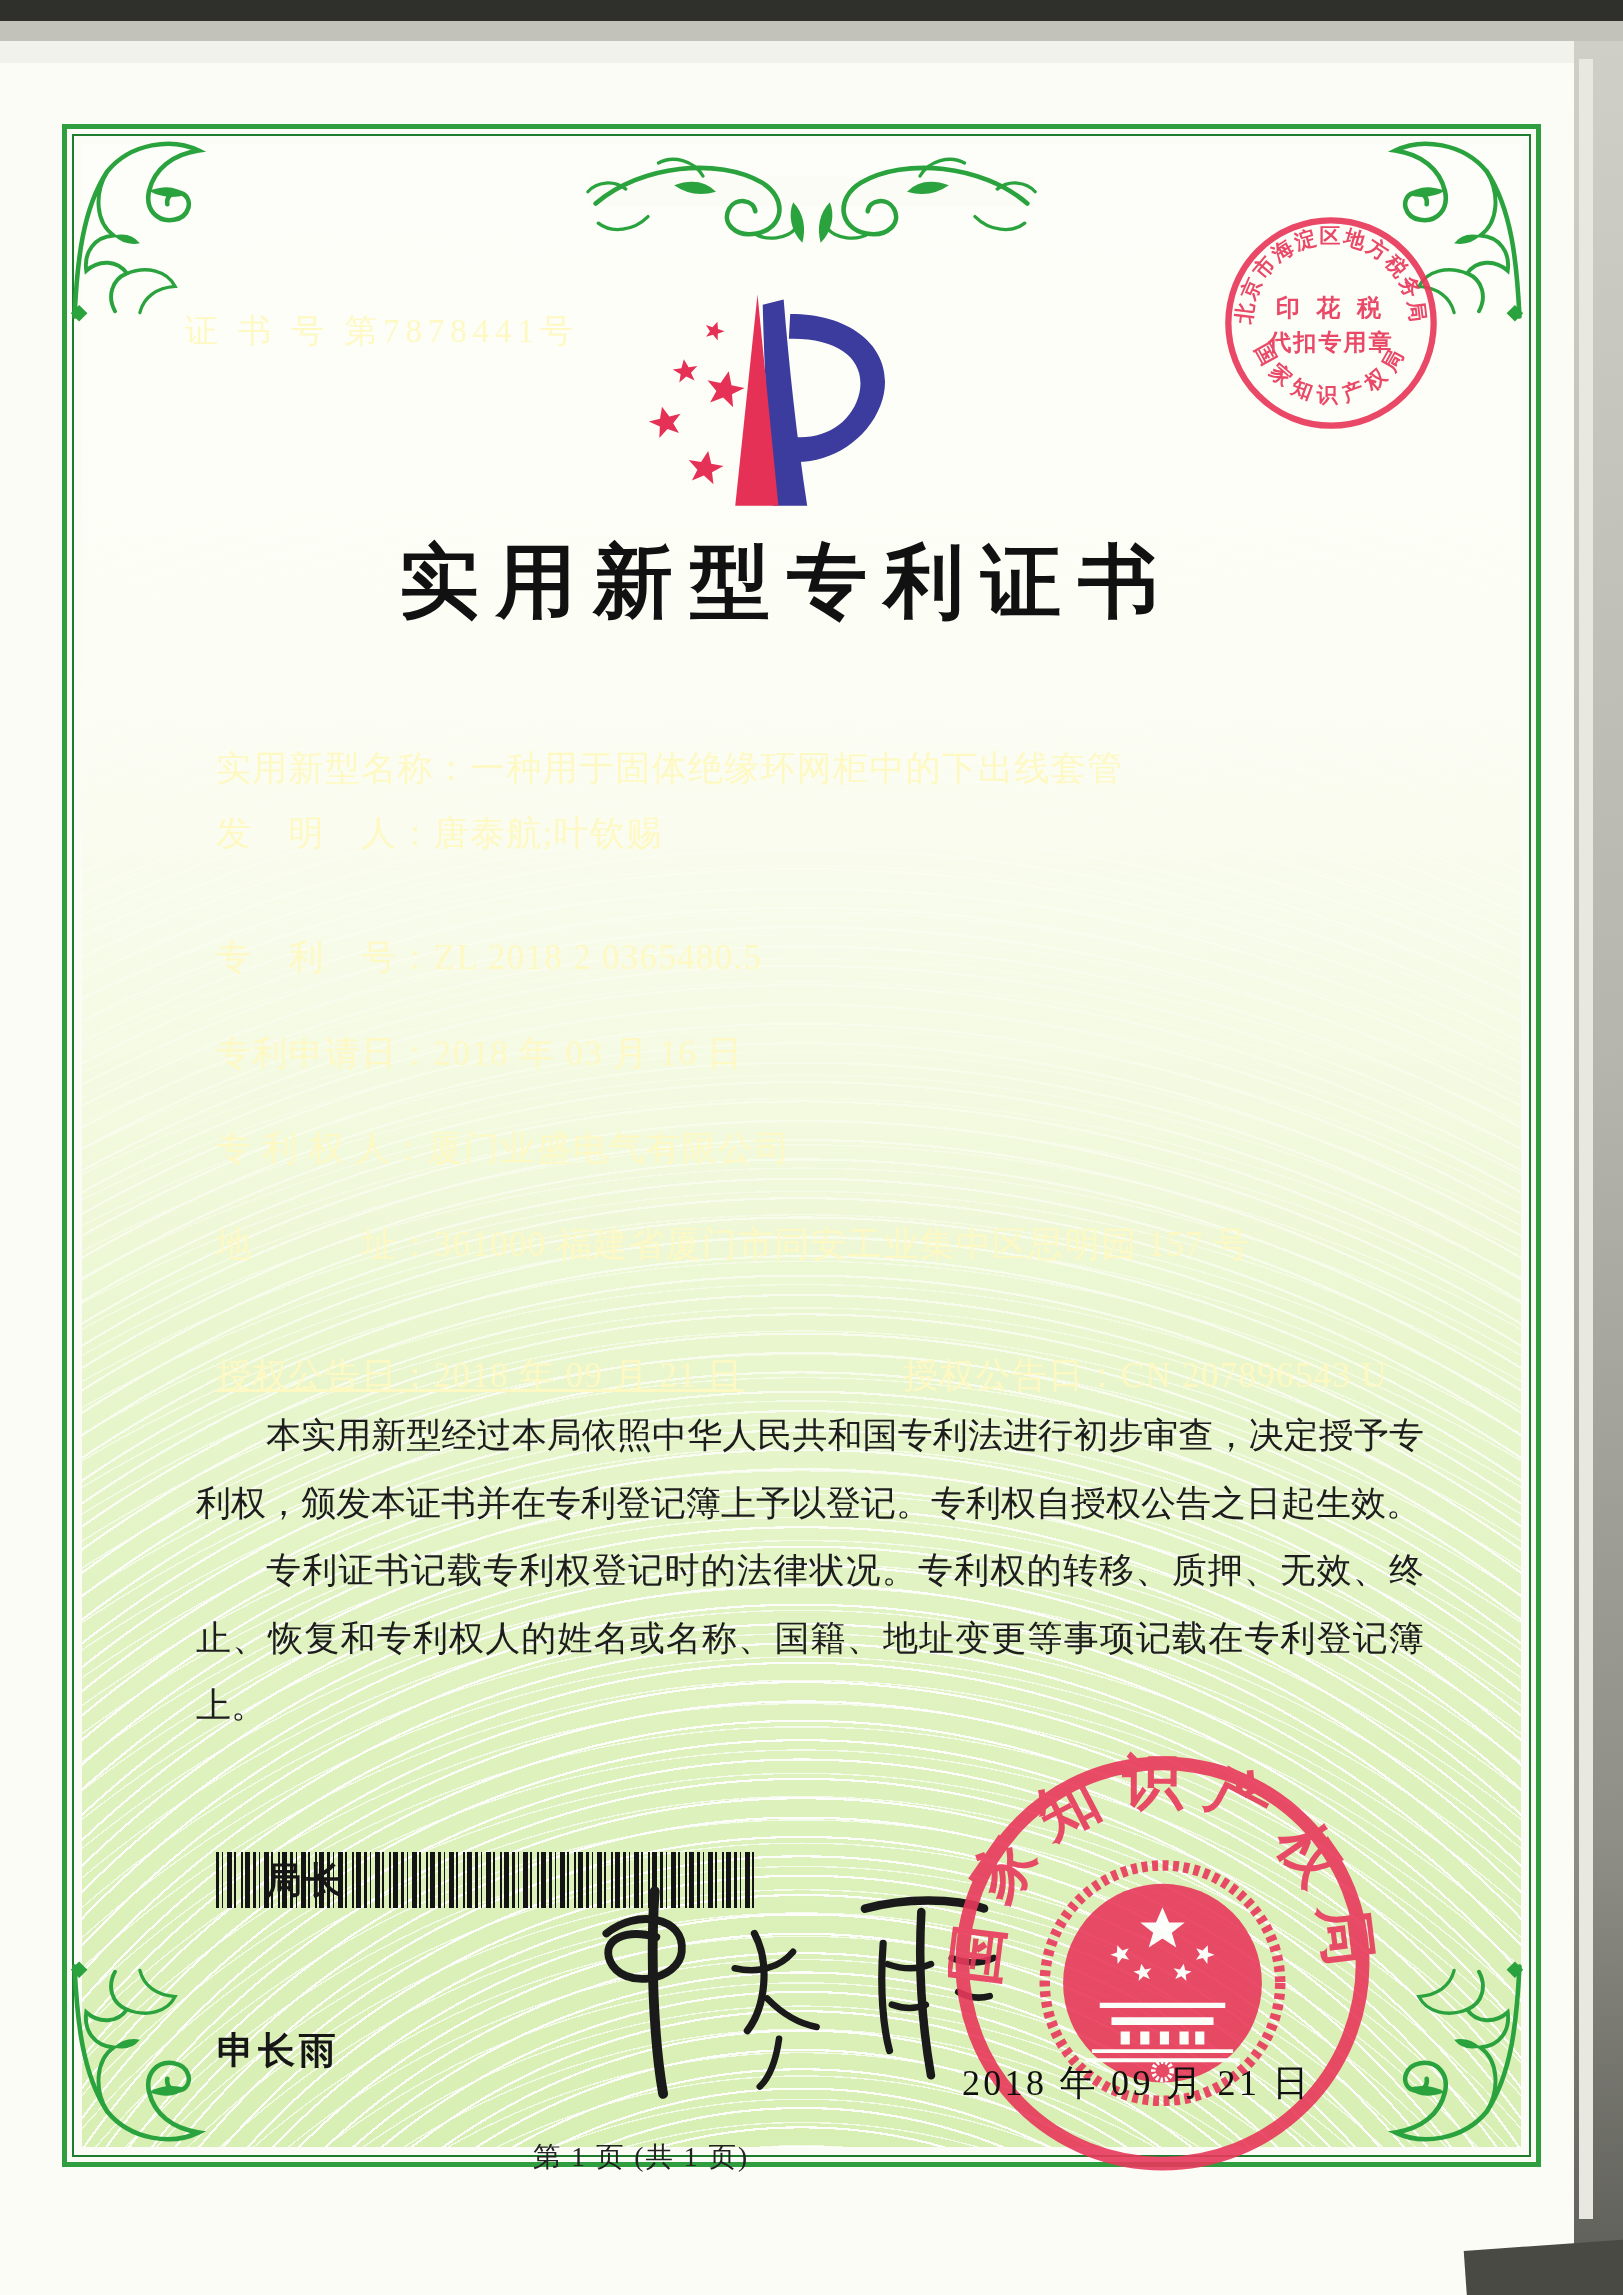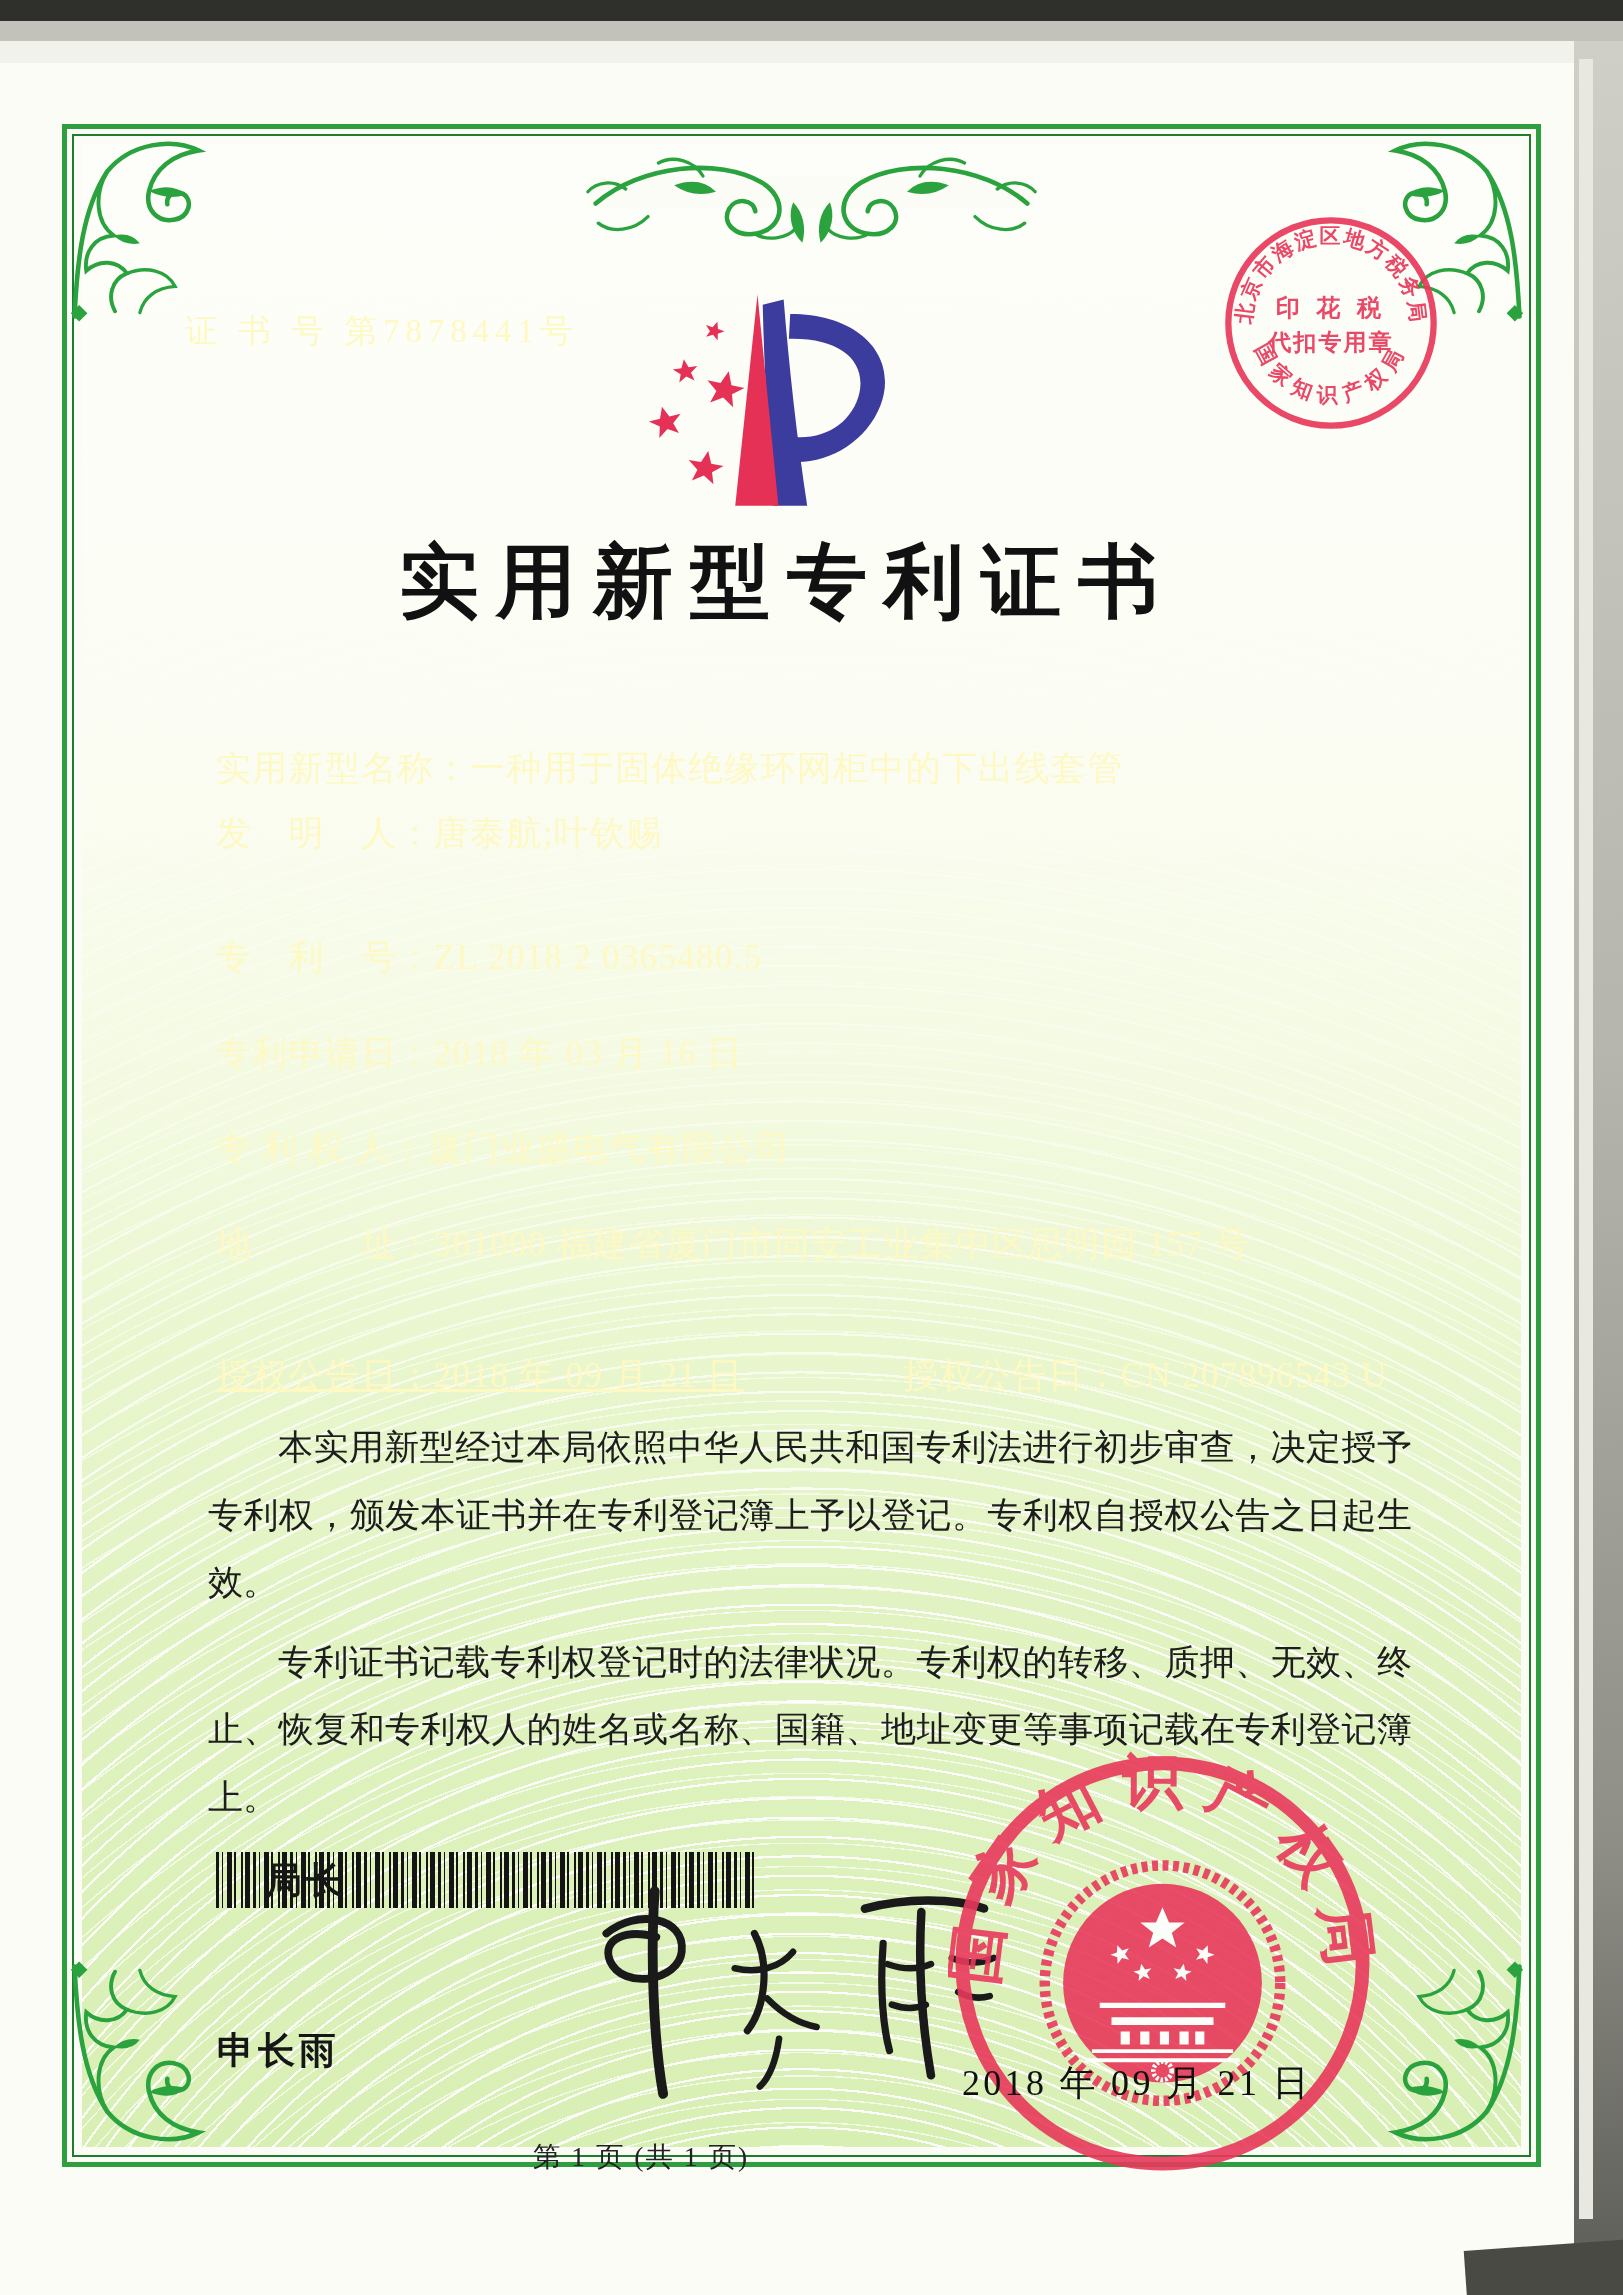--- a/index.html
+++ b/index.html
@@ -47,21 +47,21 @@
   
   .field-row{position:absolute;left:216px;font-size:35px;color:#fef9c3;white-space:nowrap;}
   .fr1{top:745px;} .fr2{top:810px;} .fr3{top:934px;} .fr4{top:1030px;}
   .fr5{top:1125px;} .fr6{top:1221px;} .fr7{top:1352px;text-decoration:underline;}
   .field-label{letter-spacing:1.3px;}
   .field-value{letter-spacing:1.3px;}
   .field-right{position:absolute;left:687px;top:0;}
   
   .body-text{position:absolute;left:196px;top:1402px;width:1228px;
     font-size:35px;line-height:1.93;text-align:justify;color:#1d1d1d;}
-  .body-text p{margin:12px;text-indent:2em;}
+  .body-text p{margin:0;text-indent:2em;}
   
   .barcode{position:absolute;left:216px;top:1852px;width:541px;height:56px;
     background:repeating-linear-gradient(90deg,
       #141414 0 3.3px, transparent 3.3px 5.9px,
       #141414 5.9px 7.2px, transparent 7.2px 11px,
       #141414 11px 16.4px, transparent 16.4px 18.3px,
       #141414 18.3px 20px, transparent 20px 25px,
       #141414 25px 27px, transparent 27px 29px,
       #141414 29px 34px, transparent 34px 37px);}
   .official-title{position:absolute;left:217px;top:1856px;font-size:37px;font-weight:bold;letter-spacing:3.9px;color:#161616;margin-left:48px;}

